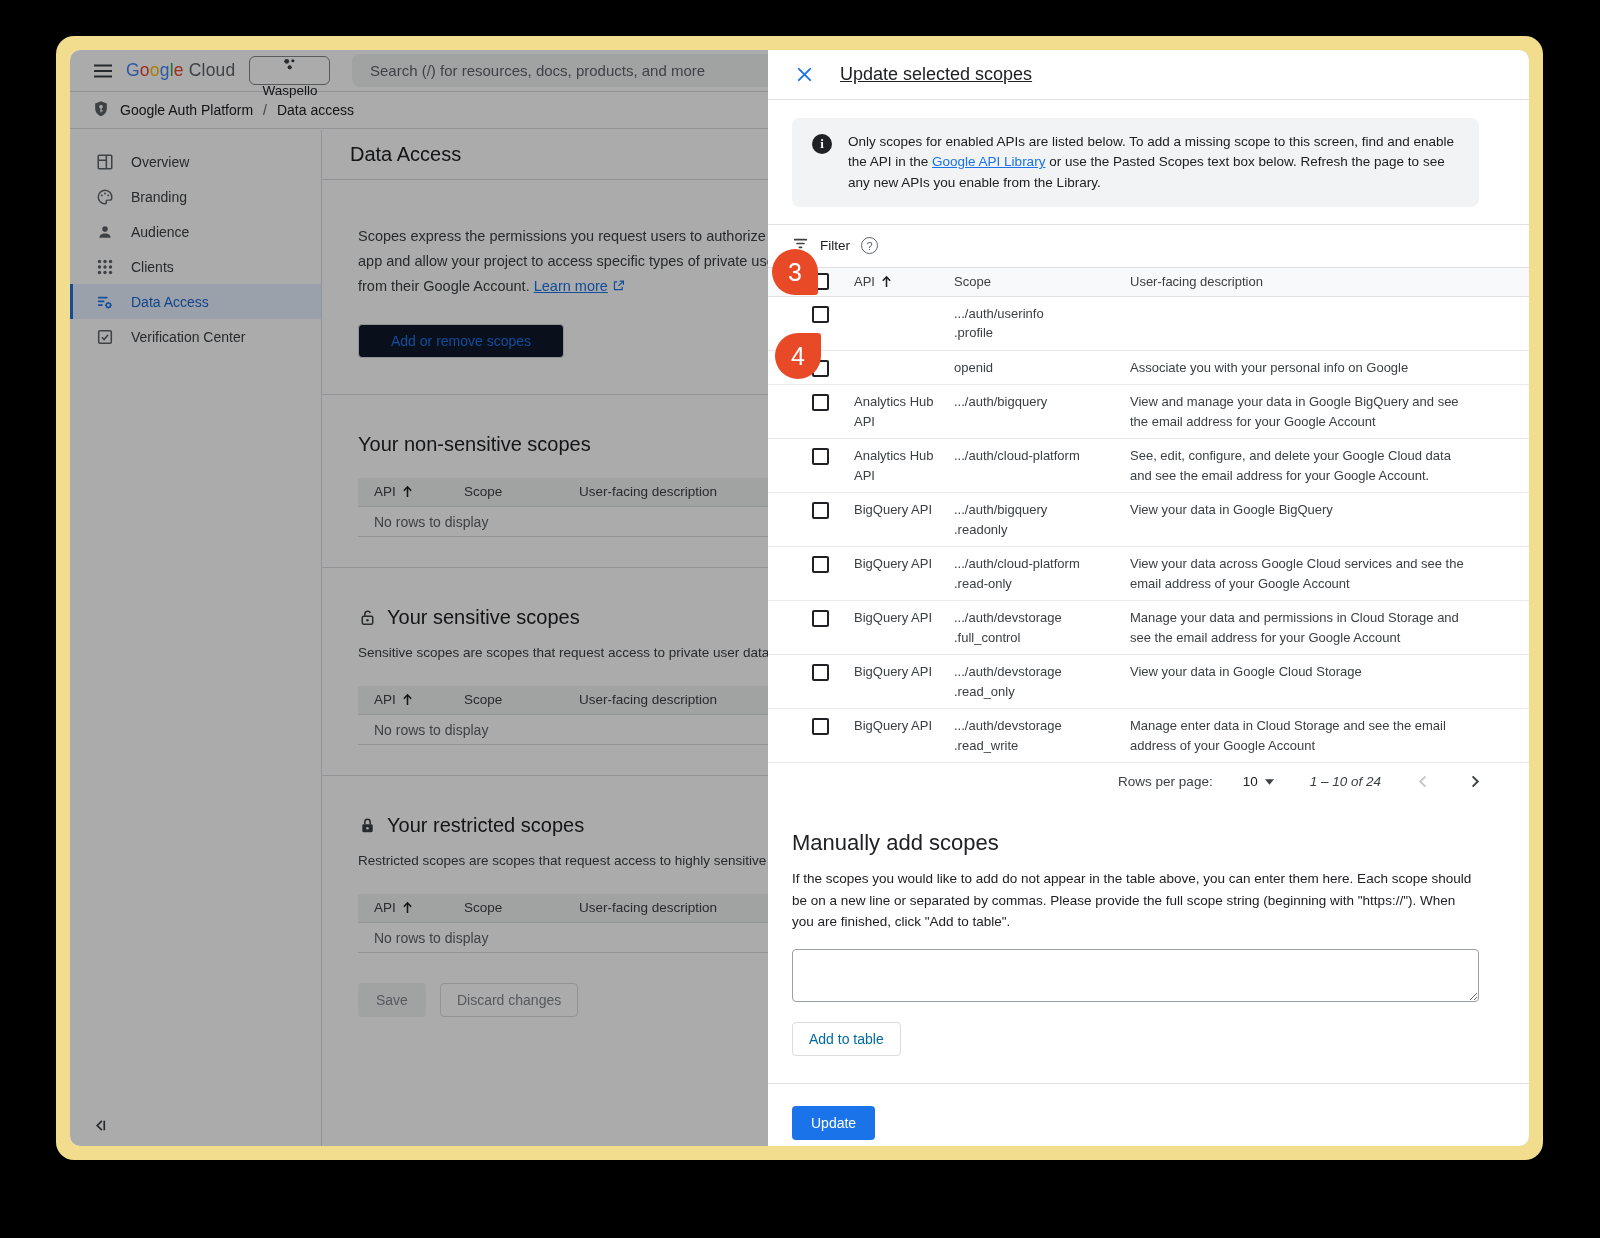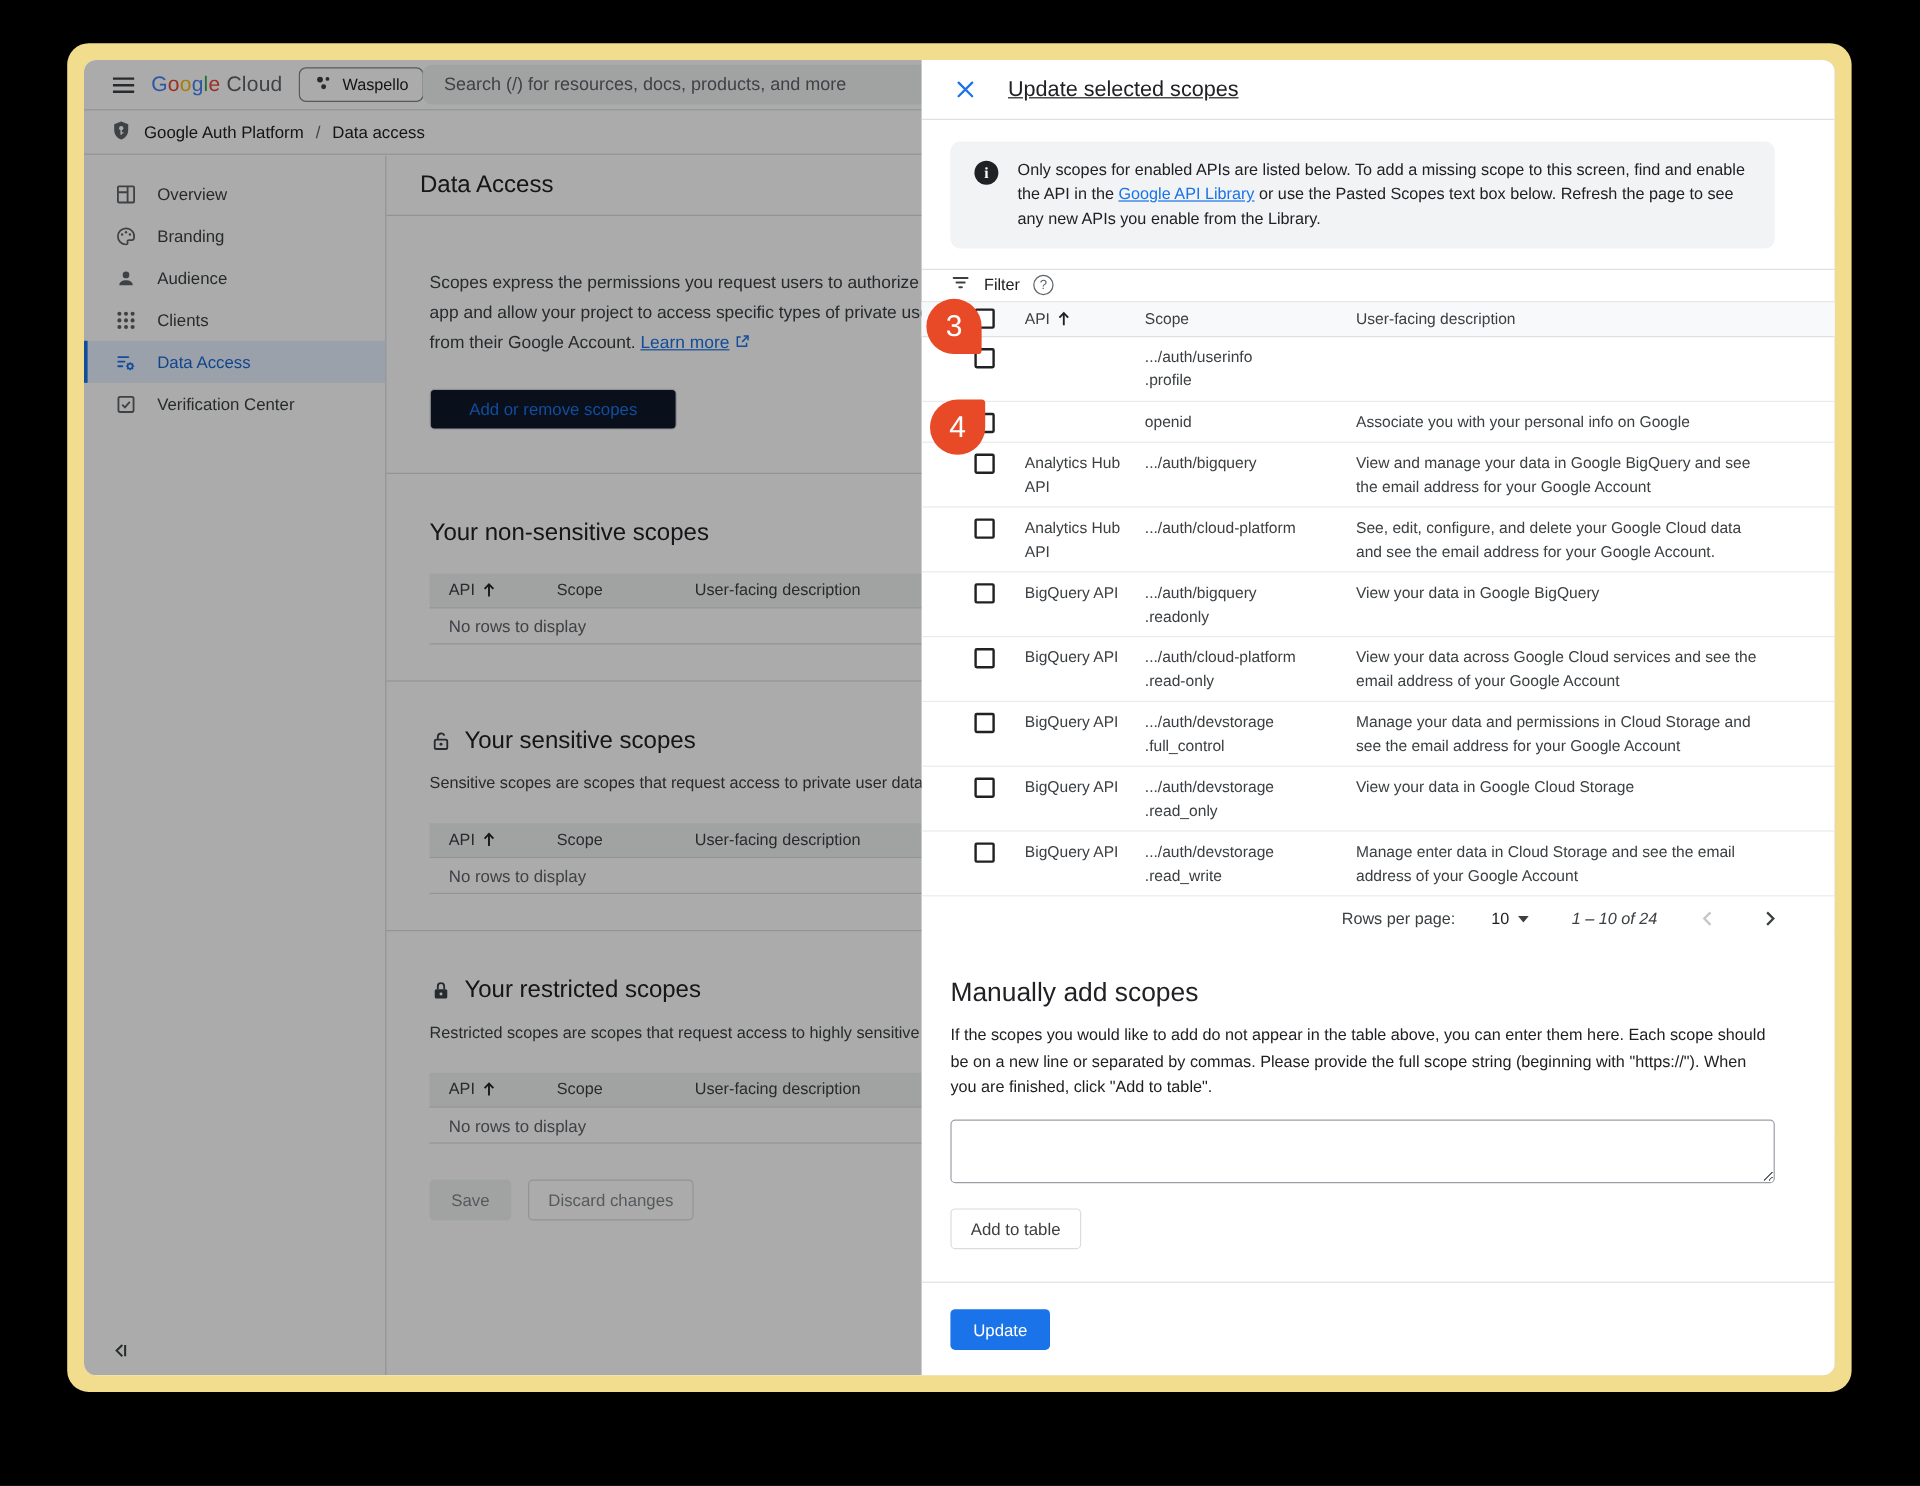--- a/index.html
+++ b/index.html
@@ -12,21 +12,21 @@
             background: #fff; border-radius: 10px; overflow: hidden; }
 
   
   .topbar { height: 42px; display: flex; align-items: center; padding-left: 10px;
             border-bottom: 1px solid #DADCE0; background: #fff; position: relative; }
   .burger { margin: 0 14px; display: flex; cursor: pointer; }
   .logo { font-size: 17.5px; letter-spacing: .2px; display: flex; align-items: baseline; cursor: pointer; }
   .logo .cloud { color: #5F6368; white-space: pre; }
   .projbtn { display: flex; align-items: center; gap: 8px; height: 29px; padding: 0 12px;
              margin-left: 14px; border: 1px solid #80868B; border-radius: 6px; background: #fff;
-             font-size: 13.5px; font-weight: 500; color: #202124; cursor: pointer; }
+             font-size: 13.5px; font-weight: 500; color: #202124; cursor: pointer; flex-direction: column; }
   .search { position: absolute; left: 282px; top: 4px; height: 33px; width: 600px;
             background: #F1F3F4; border-radius: 8px; display: flex; align-items: center;
             padding: 0 18px; color: #5F6368; font-size: 15px; white-space: nowrap; overflow: hidden; }
 
   
   .crumbbar { height: 37px; display: flex; align-items: center; gap: 10px; padding-left: 22px;
               border-bottom: 1px solid #DADCE0; font-size: 14px; color: #202124; background: #fff; }
   .crumb-sep { color: #5F6368; }
 
   
@@ -73,21 +73,21 @@
   .phead { height: 50px; display: flex; align-items: center; gap: 27px; padding-left: 28px;
            border-bottom: 1px solid #E0E0E0; }
   .xbtn { display: flex; cursor: pointer; }
   .phead h2 { font-size: 18px; font-weight: 400; color: #202124; text-decoration: underline; }
   .infobox { margin: 18px 50px 0 24px; background: #F1F3F4; border-radius: 8px; padding: 14px 20px;
              display: flex; gap: 16px; }
   .iicon { width: 20px; height: 20px; border-radius: 50%; background: #202124; color: #fff; flex: none;
            display: flex; align-items: center; justify-content: center; font-size: 13px; font-weight: 700;
            font-family: "Liberation Serif", serif; margin-top: 2px; }
   .infobox p { font-size: 13.5px; line-height: 1.5; color: #202124; }
-  .filterrow { margin-top: 17px; height: 28px; border-top: 1px solid #E0E0E0; border-bottom: 1px solid #E0E0E0;
+  .filterrow { margin-top: 17px; height: 44px; border-top: 1px solid #E0E0E0; border-bottom: 1px solid #E0E0E0;
                display: flex; align-items: center; padding: 0 24px; gap: 11px; cursor: text; }
   .flabel { font-size: 13.5px; font-weight: 500; color: #202124; }
   .fph { font-size: 13.5px; color: #80868B; flex: 1; margin-left: 10px; }
   .qmark { width: 17px; height: 17px; border: 1.5px solid #5F6368; border-radius: 50%; color: #5F6368;
            font-size: 11px; display: flex; align-items: center; justify-content: center; margin-right: 26px;
            cursor: pointer; flex: none; }
 
   .pgrid { display: grid; grid-template-columns: 62px 100px 176px 1fr; padding: 0 50px 0 24px; }
   .pthead { background: #F8F9FA; height: 29px; align-items: center; font-size: 13px; font-weight: 500;
             color: #3C4043; border-bottom: 1px solid #E0E0E0; }
@@ -106,21 +106,21 @@
   .prange { margin-left: 36px; font-style: italic; }
   .pgbtn { display: flex; margin-left: 34px; cursor: pointer; }
   .pgbtn.prev { color: #C4C7C5; }
   .pgbtn.next { color: #3C4043; }
 
   .manual { margin: 30px 50px 0 24px; }
   .manual h2 { font-size: 22px; font-weight: 400; color: #202124; }
   .manual p { margin-top: 12px; font-size: 13.5px; line-height: 1.58; color: #202124; }
   .manual textarea { margin-top: 17px; width: 100%; height: 53px; border: 1px solid #9AA0A6;
                      border-radius: 4px; resize: both; padding: 8px 10px; font: inherit; font-size: 13.5px; }
-  .addtbl { margin-top: 16px; background: #fff; border: 1px solid #DADCE0; color: #404040; font-size: 14px;
+  .addtbl { margin-top: 16px; background: #fff; border: 1px solid #DADCE0; color: #0369a1; font-size: 14px;
             font-weight: 500; padding: 8px 16px; border-radius: 4px; font-family: inherit; }
   .pfoot-hr { margin-top: 27px; border-top: 1px solid #E0E0E0; }
   .updatebtn { margin: 22px 0 0 24px; background: #1A73E8; color: #fff; border: none; border-radius: 4px;
                padding: 9px 19px; font-size: 14px; font-weight: 500; cursor: pointer; font-family: inherit; }
 
   
   .badge { position: absolute; width: 46px; height: 46px; background: #E84A28; color: #fff;
            font-size: 25px; display: flex; align-items: center; justify-content: center; z-index: 40; }
   .badge-3 { left: 702px; top: 199px; border-radius: 50% 50% 3px 50%; }
   .badge-4 { left: 705px; top: 283px; border-radius: 50% 3px 50% 50%; }

